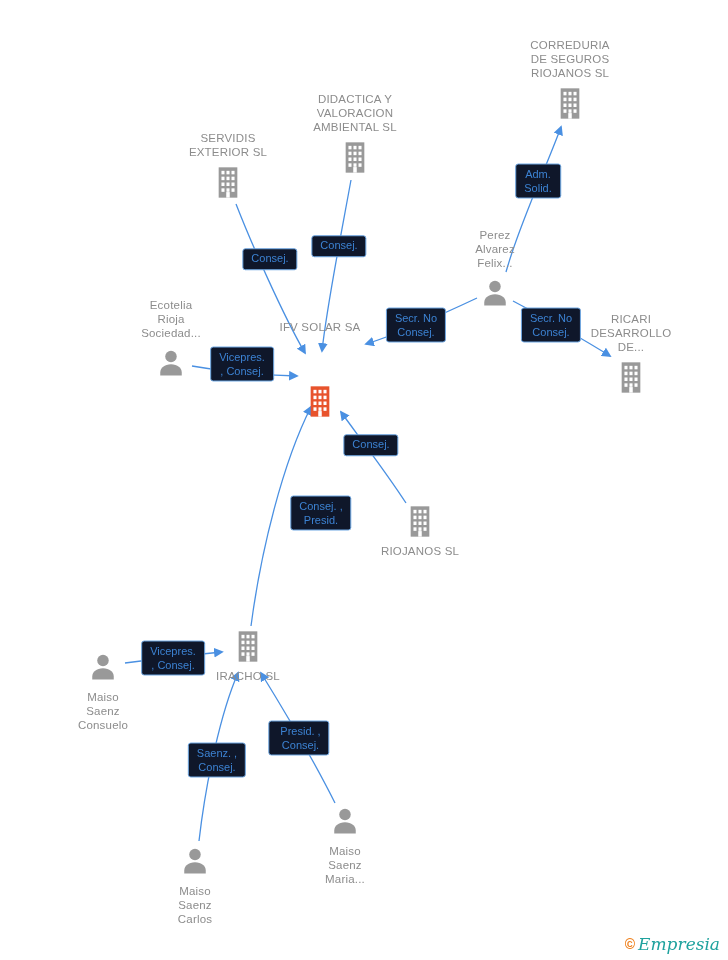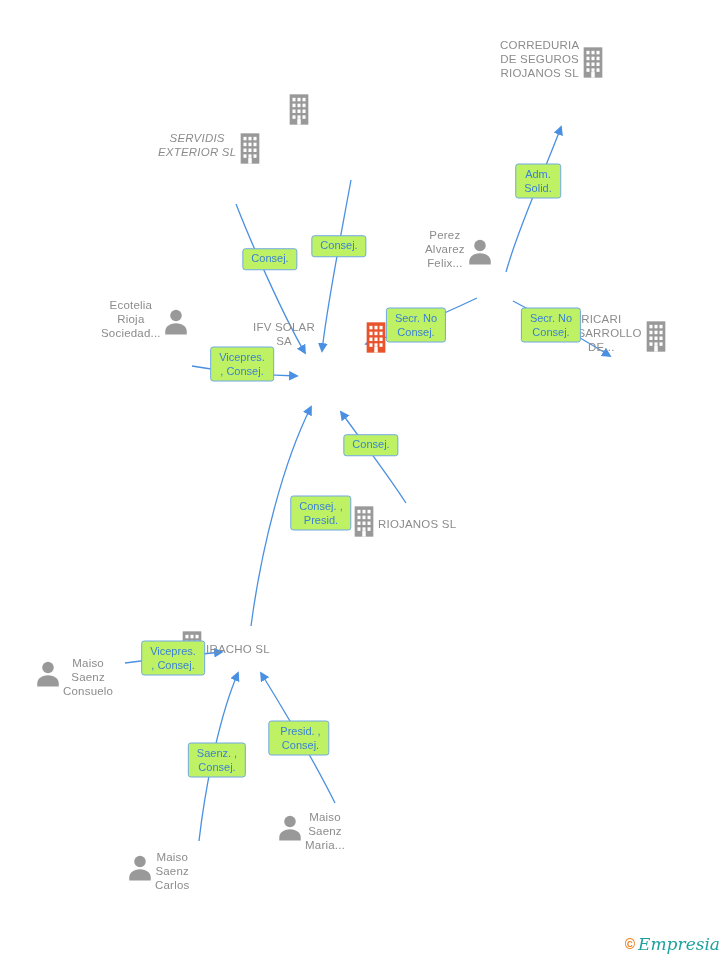--- a/index.html
+++ b/index.html
@@ -3,32 +3,32 @@
 <meta charset="utf-8">
 <style>
   html,body { margin:0; padding:0; background:#ffffff; }
   body { font-family:"Liberation Sans", sans-serif; }
   #diagram {
     position:relative; width:728px; height:960px; background:#ffffff; overflow:hidden;
   }
   #edges-svg { position:absolute; left:0; top:0; z-index:1; }
   .edge-path { fill:none; stroke-width:1.3px; }
   .node {
-    position:absolute; width:140px; display:flex; flex-direction:row;
+    position:absolute; width:140px; display:flex; flex-direction:column;
     align-items:center; z-index:2; cursor:pointer;
   }
   .node-label {
     font-size:11.5px; line-height:14px; color:#8c8c8c; text-align:center;
     letter-spacing:0.2px;
   }
   .label-above .node-label { margin-bottom:6px; }
   .label-below .node-label { margin-top:6px; }
   .node-icon { height:34px; display:flex; align-items:center; justify-content:center; }
   .edge-label {
-    position:absolute; transform:translate(-50%,-50%); background:#bef264;
+    position:absolute; transform:translate(-50%,-50%); background:#0f172a;
     border:1px solid #6fa8e4; border-radius:3px; padding:3px 8px;
     font-size:11px; line-height:13.5px; color:#3c82d2; text-align:center;
     white-space:nowrap; z-index:3;
   }
   .watermark {
     position:absolute; right:8px; bottom:6px; z-index:4; font-size:15px;
     display:flex; align-items:center; gap:3px;
   }
   .wm-c { color:#ef7f1a; font-weight:bold; font-size:14px; }
   .wm-brand {
@@ -52,21 +52,21 @@
       <path d="M 513 301 C 547 319 583 339 610 356" class="edge-path" stroke="#4a90e2" marker-end="url(#arrowhead)"></path>
       <path d="M 192 366 C 227 372 264 375 297 376" class="edge-path" stroke="#4a90e2" marker-end="url(#arrowhead)"></path>
       <path d="M 406 503 C 386 472 359 437 341 412" class="edge-path" stroke="#4a90e2" marker-end="url(#arrowhead)"></path>
       <path d="M 251 626 C 261 550 283 462 311 407" class="edge-path" stroke="#4a90e2" marker-end="url(#arrowhead)"></path>
       <path d="M 125 663 C 156 659 191 655 222 652" class="edge-path" stroke="#4a90e2" marker-end="url(#arrowhead)"></path>
       <path d="M 199 841 C 206 780 221 712 238 673" class="edge-path" stroke="#4a90e2" marker-end="url(#arrowhead)"></path>
       <path d="M 335 803 C 312 757 282 707 261 673" class="edge-path" stroke="#4a90e2" marker-end="url(#arrowhead)"></path>
     </svg>
 
   <div id="nodes-layer">
-      <div class="node label-above" style="left: 158px; top: 131px; font-style: italic;">
+      <div class="node label-above" style="left: 158px; top: 131px;">
         <div class="node-label">
           <div>SERVIDIS</div>
           <div>EXTERIOR SL</div>
         </div>
         <div class="node-icon">
           <svg width="28" height="33" viewBox="0 0 24 28">
             <rect x="4" y="1" width="16" height="26" fill="#999999"></rect>
             <rect x="6.4" y="4" width="2.6" height="3" fill="#ffffff"></rect>
             <rect x="6.4" y="9" width="2.6" height="3" fill="#ffffff"></rect>
             <rect x="6.4" y="14" width="2.6" height="3" fill="#ffffff"></rect>
@@ -77,20 +77,25 @@
             <rect x="10.7" y="19" width="2.6" height="3" fill="#ffffff"></rect>
             <rect x="15" y="4" width="2.6" height="3" fill="#ffffff"></rect>
             <rect x="15" y="9" width="2.6" height="3" fill="#ffffff"></rect>
             <rect x="15" y="14" width="2.6" height="3" fill="#ffffff"></rect>
             <rect x="15" y="19" width="2.6" height="3" fill="#ffffff"></rect>
             <rect x="10.5" y="22.2" width="3" height="4.8" fill="#ffffff"></rect>
           </svg>
         </div>
       </div>
       <div class="node label-above" style="left: 285px; top: 92px;">
+        <div class="node-label">
+          <div>DIDACTICA Y</div>
+          <div>VALORACION</div>
+          <div>AMBIENTAL SL</div>
+        </div>
         <div class="node-icon">
           <svg width="28" height="33" viewBox="0 0 24 28">
             <rect x="4" y="1" width="16" height="26" fill="#999999"></rect>
             <rect x="6.4" y="4" width="2.6" height="3" fill="#ffffff"></rect>
             <rect x="6.4" y="9" width="2.6" height="3" fill="#ffffff"></rect>
             <rect x="6.4" y="14" width="2.6" height="3" fill="#ffffff"></rect>
             <rect x="6.4" y="19" width="2.6" height="3" fill="#ffffff"></rect>
             <rect x="10.7" y="4" width="2.6" height="3" fill="#ffffff"></rect>
             <rect x="10.7" y="9" width="2.6" height="3" fill="#ffffff"></rect>
             <rect x="10.7" y="14" width="2.6" height="3" fill="#ffffff"></rect>

